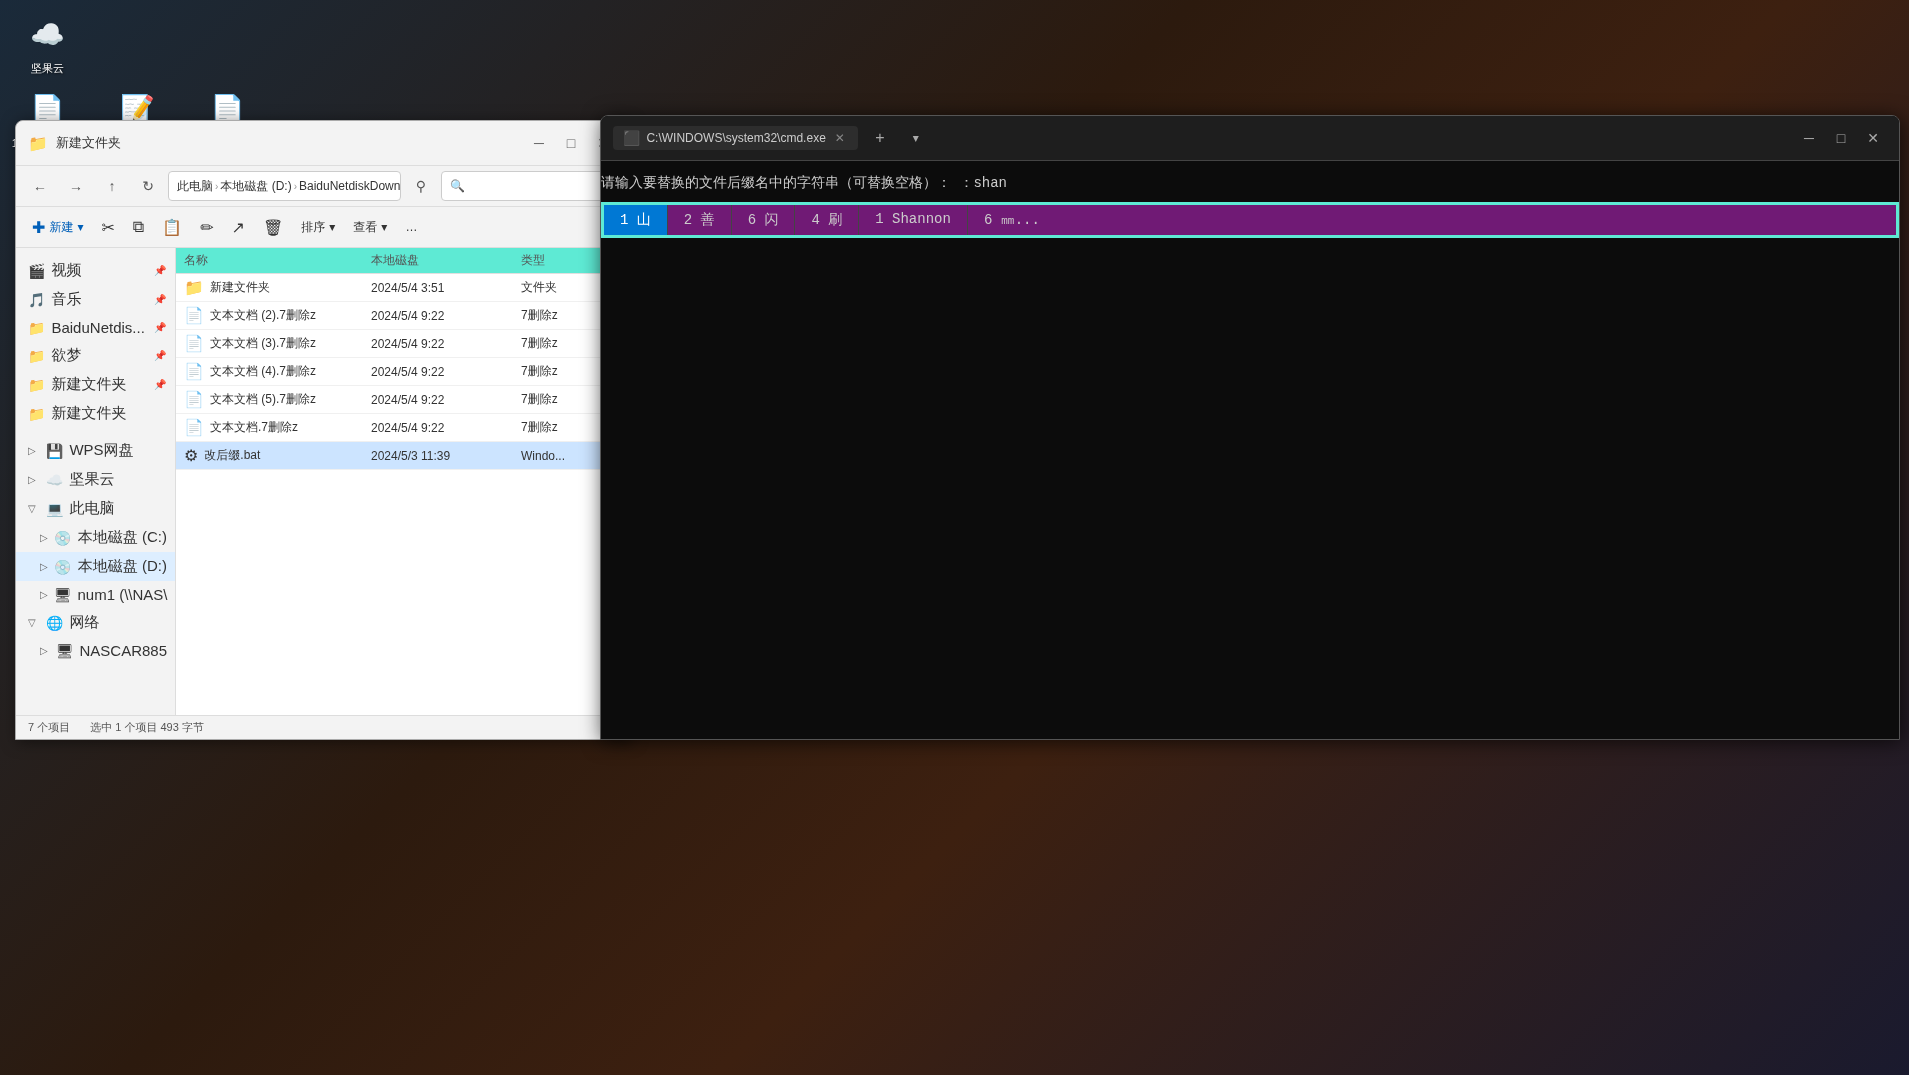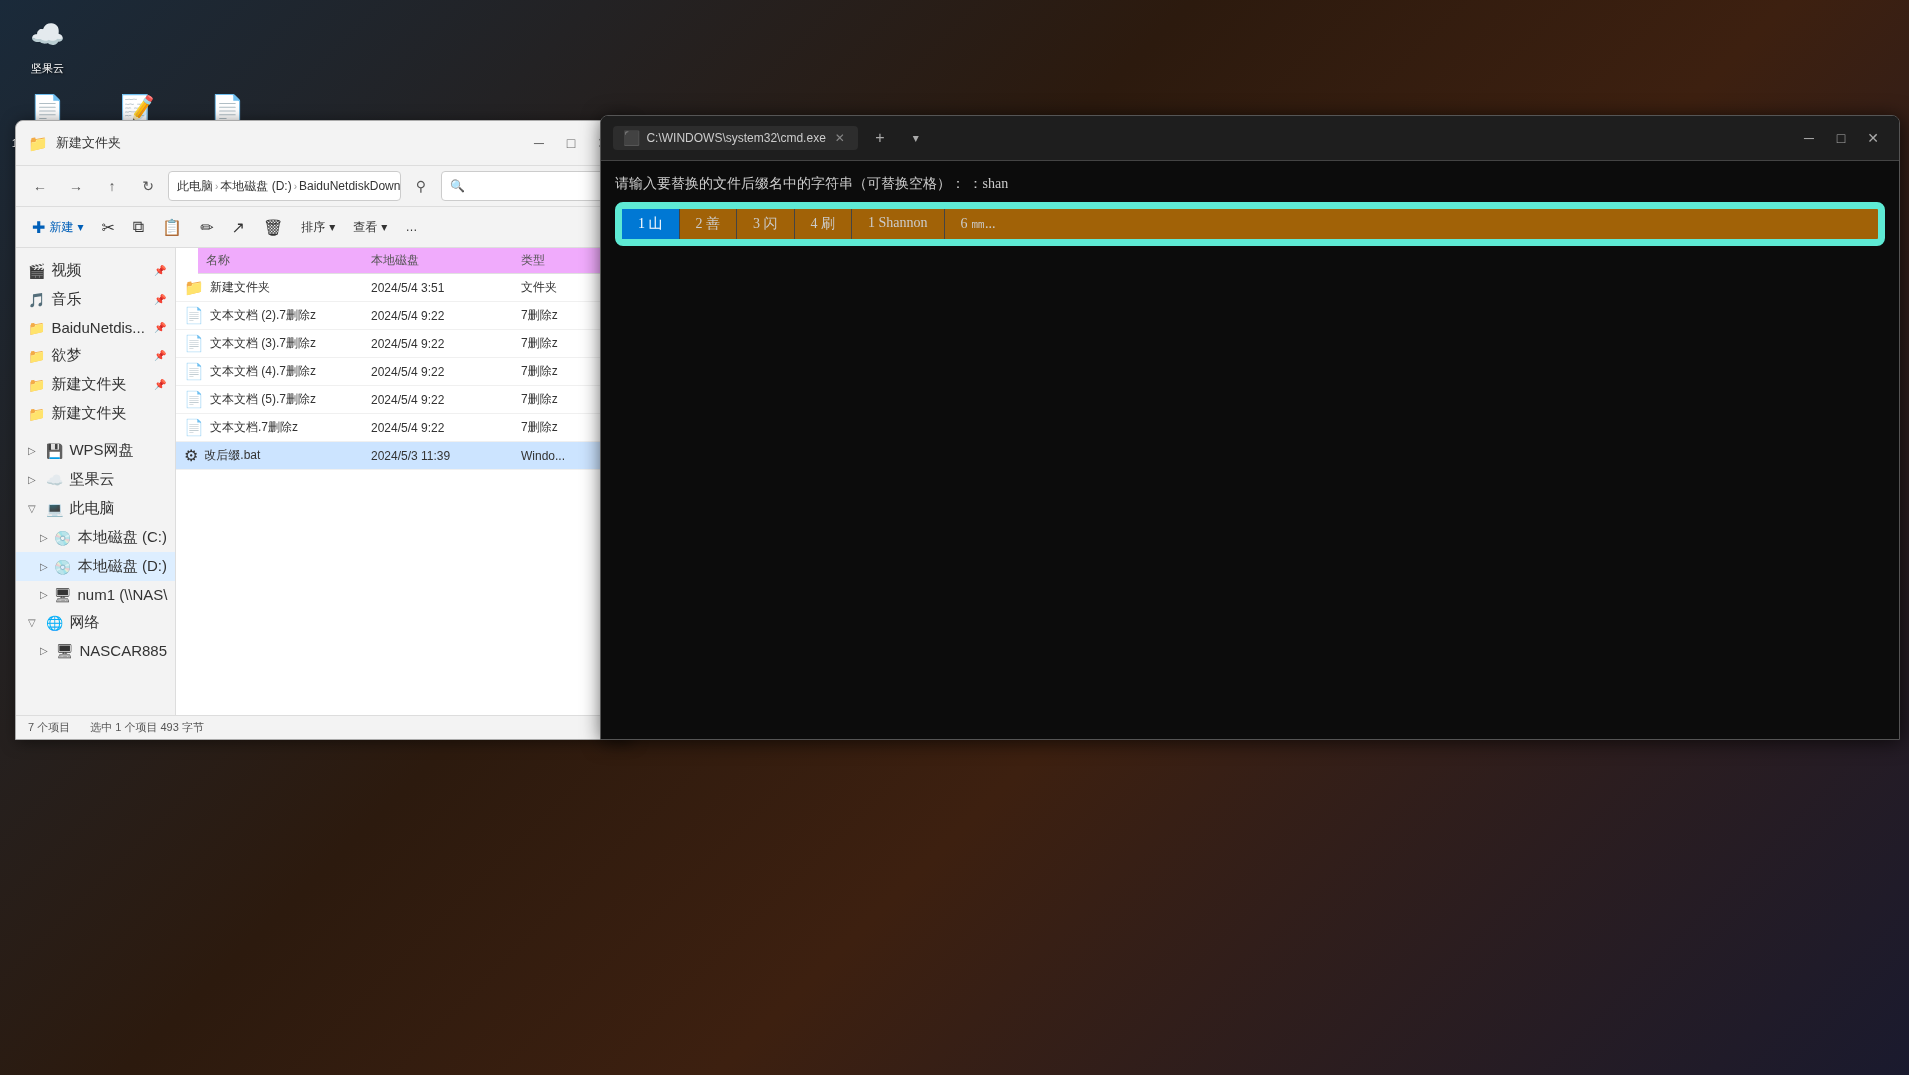--- a/index.html
+++ b/index.html
@@ -247,26 +247,25 @@
       flex: 1;
       overflow-y: auto;
       background: white;
     }
 
     .file-list-header {
       display: grid;
       grid-template-columns: 1fr 150px 100px;
       padding: 4px 8px;
       border-bottom: 1px solid #e0e0e0;
-      background: #f0abfc;
+      background: #5eead4;
       font-size: 12px;
       color: #555;
       position: sticky;
       top: 0;
-      margin-left: 22px;
     }
 
     .file-row {
       display: grid;
       grid-template-columns: 1fr 150px 100px;
       padding: 4px 8px;
       border-bottom: 1px solid #f0f0f0;
       font-size: 12px;
       color: #333;
       align-items: center;
@@ -391,46 +390,46 @@
       justify-content: center;
       font-size: 14px;
       color: #aaa;
       border-radius: 4px;
     }
 
     
     .cmd-content {
       flex: 1;
       background: #0c0c0c;
-      padding: 12px 14px;
+      padding: 12px 0;
       overflow-y: auto;
-      font-family: Liberation Serif, serif;
+      font-family: Liberation Mono, monospace;
       font-size: 14px;
       color: #cccccc;
     }
 
     .cmd-prompt-line {
       display: flex;
       align-items: flex-start;
       gap: 0;
       margin-bottom: 8px;
     }
 
     .cmd-text {
       color: #cccccc;
       font-size: 14px;
       line-height: 1.5;
     }
 
     .cmd-suggestions {
       display: flex;
       gap: 0;
-      background: #a16207;
-      border: 7px solid #5eead4;
-      border-radius: 8px;
+      background: #701a75;
+      border: 3px solid #5eead4;
+      border-radius: 0;
       position: relative;
       margin-top: 2px;
     }
 
     .suggestion-item {
       padding: 6px 16px;
       font-size: 14px;
       color: #ccc;
       cursor: pointer;
       border-right: 1px solid #444;
@@ -741,21 +740,21 @@
     </div>
 
     <div class="cmd-content">
       <div class="cmd-prompt-line">
         <span class="cmd-text">请输入要替换的文件后缀名中的字符串（可替换空格）： ：shan</span>
       </div>
 
       <div class="cmd-suggestions" id="cmd-suggestions-container">
           <div class="suggestion-item selected">1 山</div>
           <div class="suggestion-item">2 善</div>
-          <div class="suggestion-item">3 闪</div>
+          <div class="suggestion-item">6 闪</div>
           <div class="suggestion-item">4 刷</div>
           <div class="suggestion-item">1 Shannon</div>
           <div class="suggestion-item">6 ㎜...</div>
         </div>
     </div>
   </div>
 
 </div>
 
 </body></html>

